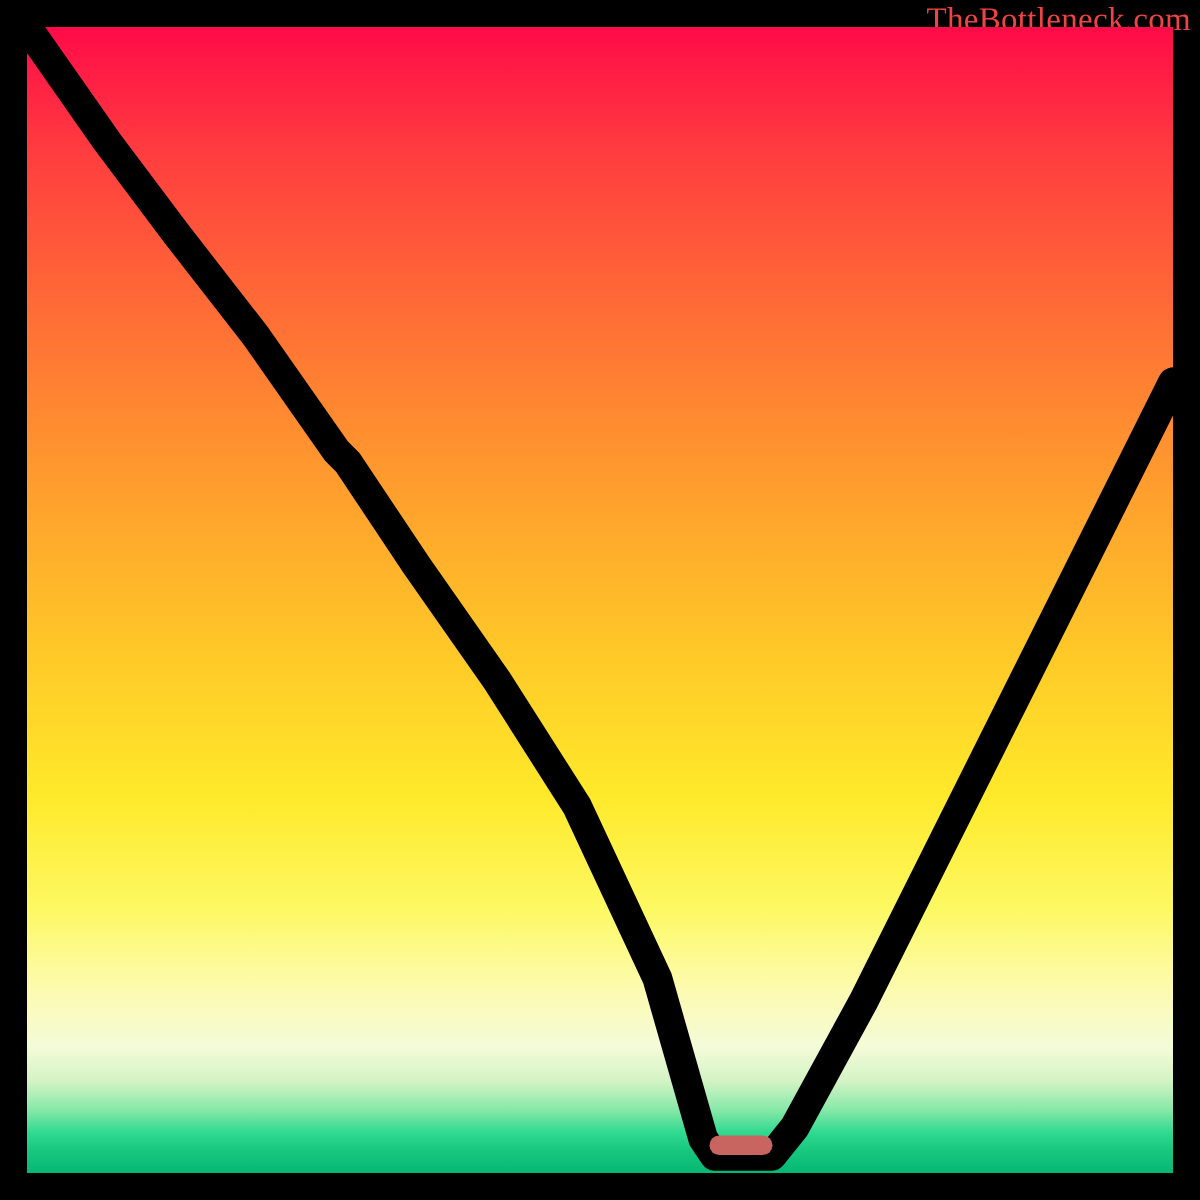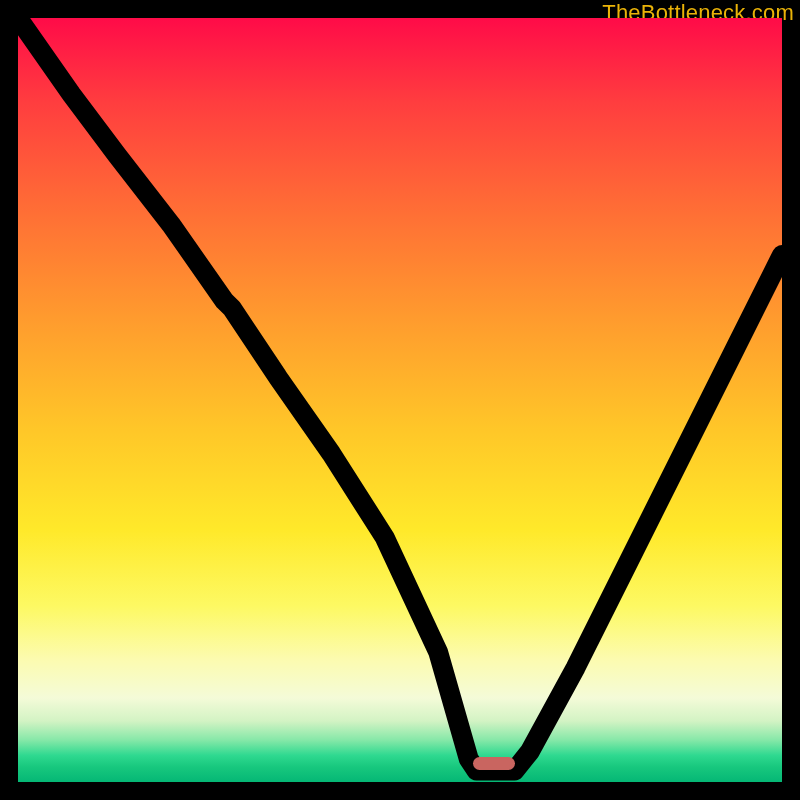--- a/index.html
+++ b/index.html
@@ -60,23 +60,23 @@
   }
   .min-marker {
     position: absolute;
     background: #c96560;
     border-radius: 999px;
   }
   .watermark {
     position: absolute;
     top: 0;
     right: 6px;
-    font-family: Liberation Sans, sans-serif;
+    font-family: Liberation Serif, serif;
     font-size: 22px;
-    color: #eab308;
+    color: #ef4444;
     font-weight: 500;
     letter-spacing: 0.2px;
     user-select: none;
   }
 </style>
 </head>
 <body>
 
 <div class="frame">
 

